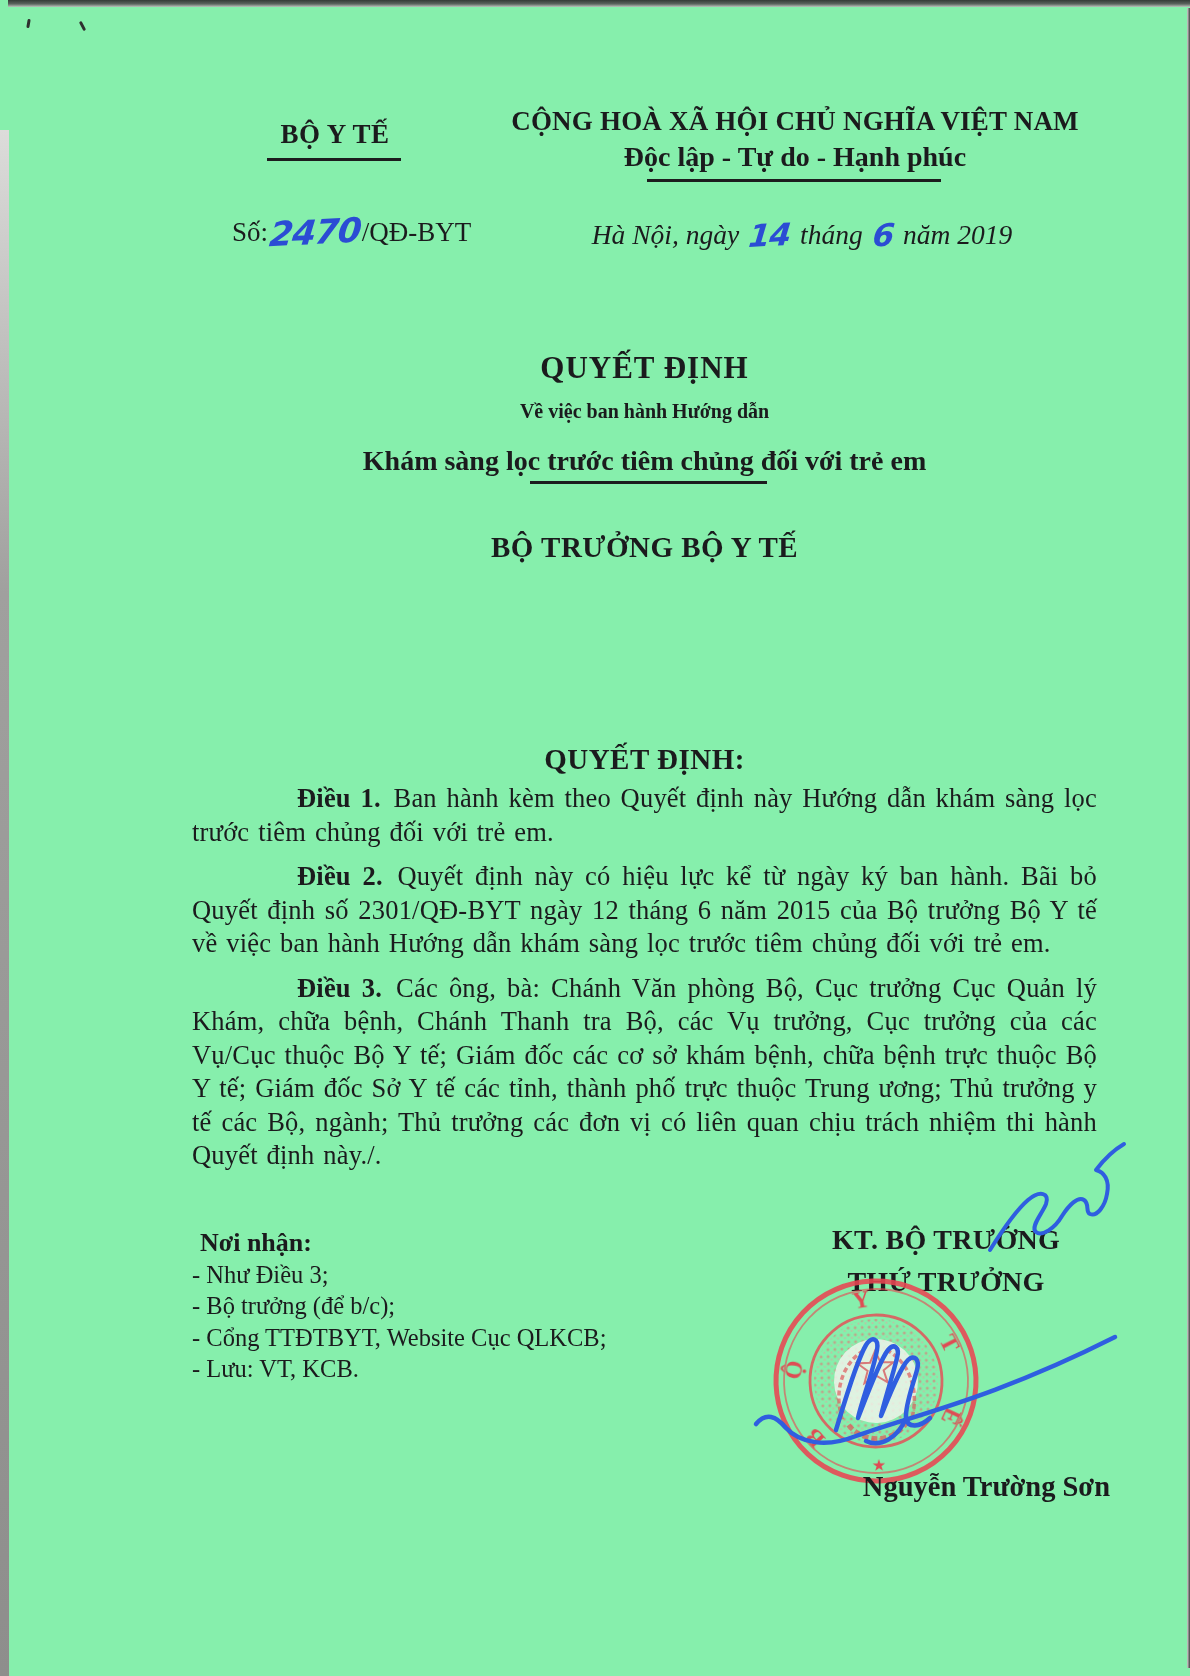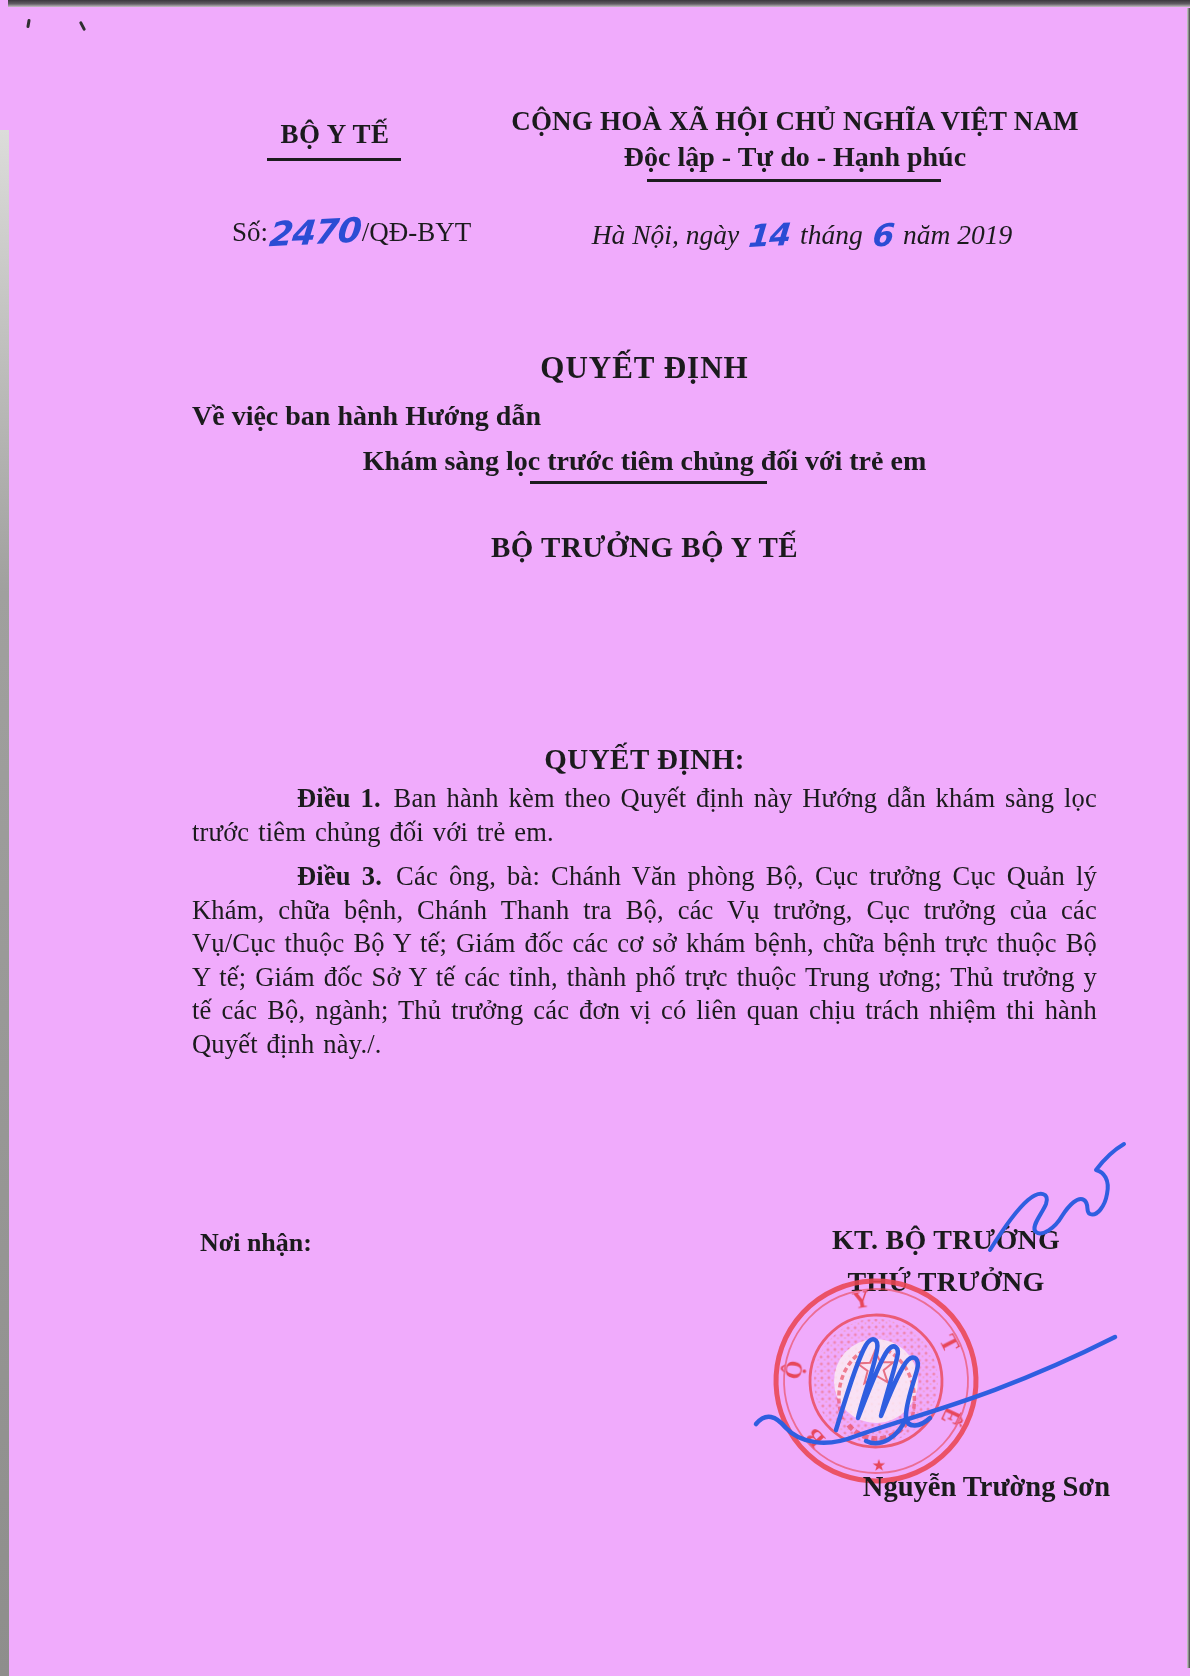--- a/index.html
+++ b/index.html
@@ -1,18 +1,18 @@
 <!DOCTYPE html>
 <html><head>
 <meta charset="utf-8">
 <style>
   html,body{margin:0;padding:0;background:#e9e9e7;}
   .page{
     position:relative;width:1190px;height:1676px;margin:0 auto;
-    background:#f0abfc;overflow:hidden;
+    background:#86efac;overflow:hidden;
     font-family:"Liberation Serif","DejaVu Serif",serif;
     color:#1b1b1d;
   }
   .abs{position:absolute;}
 
   
   .org{left:210px;top:119px;width:250px;font-size:27px;font-weight:bold;letter-spacing:.5px;text-align:center;}
   .org-underline{left:267px;top:158px;width:134px;height:3px;background:#1c1c1e;}
   .national{left:500px;top:106px;width:590px;font-size:27px;font-weight:bold;text-align:center;letter-spacing:.2px;}
   .motto{left:500px;top:141px;width:590px;font-size:28px;font-weight:bold;text-align:center;}
@@ -22,21 +22,21 @@
   .hand{
     font-family:"DejaVu Sans",sans-serif;font-weight:bold;font-style:italic;
     color:#2b4cd4;display:inline-block;transform:skewX(-9deg) rotate(-3deg);
     letter-spacing:-1px;line-height:1;
   }
   .hand-num{font-size:34px;vertical-align:-3px;margin:0 1px -0px 2px;}
   .hand-date{font-size:31px;vertical-align:-2px;margin:0 3px;}
 
   
   .kind{left:192px;top:350px;width:905px;font-size:31px;font-weight:bold;text-align:center;letter-spacing:1px;}
-  .subject1{left:192px;top:400px;width:905px;font-size:28px;font-weight:bold;}
+  .subject1{left:192px;top:400px;width:905px;font-size:20px;font-weight:bold;text-align:center;}
   .subject2{left:192px;top:445px;width:905px;font-size:28px;font-weight:bold;text-align:center;}
   .title-underline{left:530px;top:481px;width:237px;height:3px;background:#1c1c1e;}
   .issuer{left:192px;top:531px;width:905px;font-size:29px;font-weight:bold;text-align:center;letter-spacing:.5px;font-family:Liberation Serif, serif;}
   .decision-heading{left:192px;top:743px;width:905px;font-size:29px;font-weight:bold;text-align:center;letter-spacing:.5px;}
 
   
   .preamble{left:192px;top:583px;width:905px;}
   .articles{left:192px;top:782px;width:905px;}
   .doc-p{
     margin:0;font-size:26.5px;line-height:33.5px;text-align:justify;
@@ -98,25 +98,33 @@
   <div class="abs subject2">Khám sàng lọc trước tiêm chủng đối với trẻ em</div>
   <div class="abs title-underline"></div>
   <div class="abs issuer">BỘ TRƯỞNG BỘ Y TẾ</div>
 
 
   <div class="abs decision-heading">QUYẾT ĐỊNH:</div>
 
   <div class="abs articles">
     <p class="doc-p"><b>Điều 1.</b>
       <span>Ban hành kèm theo Quyết định này Hướng dẫn khám sàng lọc trước tiêm chủng đối với trẻ em.</span></p>
+    <p class="doc-p"><b>Điều 2.</b>
+      <span>Quyết định này có hiệu lực kể từ ngày ký ban hành. Bãi bỏ Quyết định số 2301/QĐ-BYT ngày 12 tháng 6 năm 2015 của Bộ trưởng Bộ Y tế về việc ban hành Hướng dẫn khám sàng lọc trước tiêm chủng đối với trẻ em.</span></p>
     <p class="doc-p"><b>Điều 3.</b>
       <span>Các ông, bà: Chánh Văn phòng Bộ, Cục trưởng Cục Quản lý Khám, chữa bệnh, Chánh Thanh tra Bộ, các Vụ trưởng, Cục trưởng của các Vụ/Cục thuộc Bộ Y tế; Giám đốc các cơ sở khám bệnh, chữa bệnh trực thuộc Bộ Y tế; Giám đốc Sở Y tế các tỉnh, thành phố trực thuộc Trung ương; Thủ trưởng y tế các Bộ, ngành; Thủ trưởng các đơn vị có liên quan chịu trách nhiệm thi hành Quyết định này./.</span></p>
   </div>
 
   <div class="abs recipients-heading">Nơi nhận:</div>
+  <div class="abs recipients">
+    <div>- Như Điều 3;</div>
+    <div>- Bộ trưởng (để b/c);</div>
+    <div>- Cổng TTĐTBYT, Website Cục QLKCB;</div>
+    <div>- Lưu: VT, KCB.</div>
+  </div>
 
   <div class="abs sig-position">THỨ TRƯỞNG</div>
   <div class="abs sig-authority">KT. BỘ TRƯỞNG</div>
 
   <div class="abs stamp-box">
     <svg width="210" height="210" viewBox="0 0 210 210" style="transform:rotate(-2deg);">
       <defs>
         <pattern id="stip" patternUnits="userSpaceOnUse" width="7" height="7">
           <circle cx="2" cy="2" r="1.5" fill="#ee6770"></circle>
           <circle cx="5.5" cy="5" r="1.1" fill="#f4949b"></circle>

